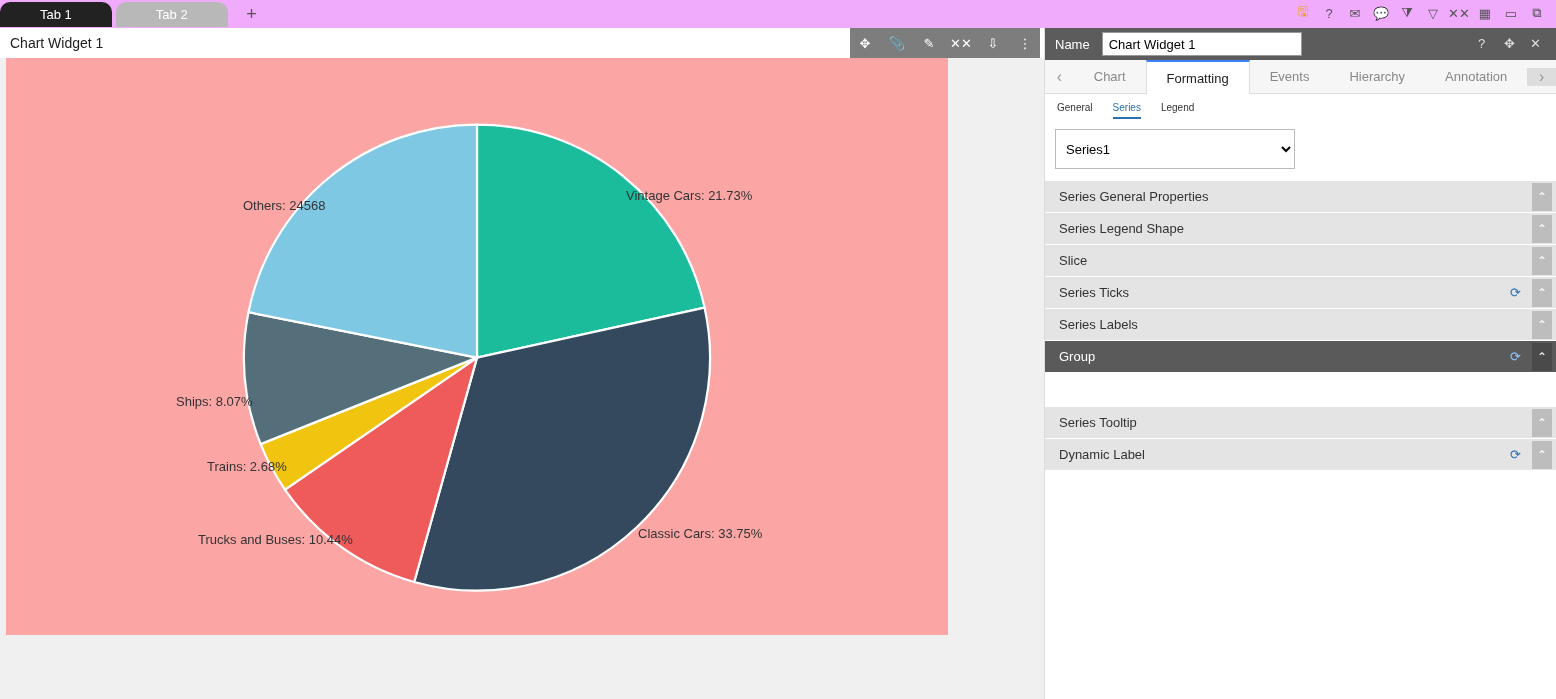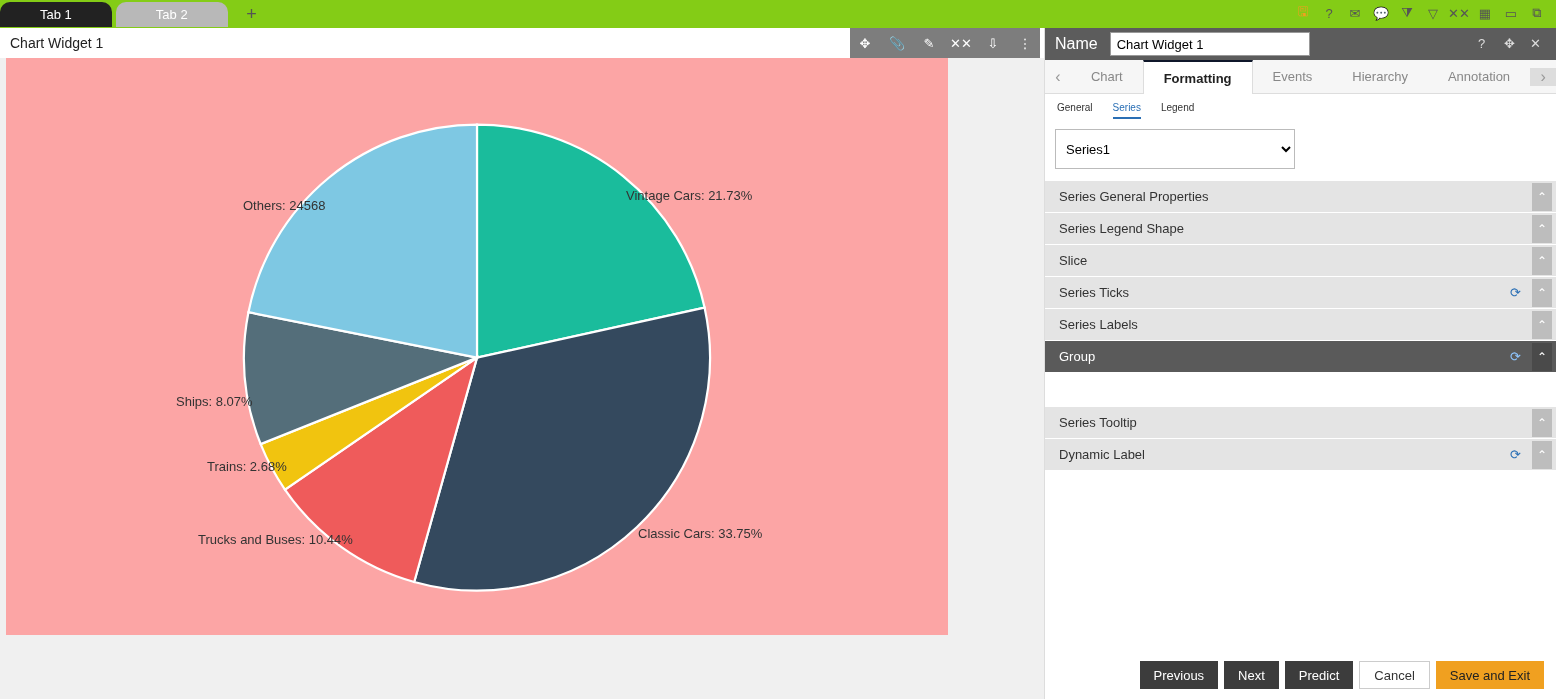--- a/index.html
+++ b/index.html
@@ -3,21 +3,21 @@
 <meta charset="utf-8">
 <style>
 * { box-sizing: border-box; margin: 0; padding: 0; }
 body { font-family: Arial, Helvetica, sans-serif; font-size: 13px; color: #333; background: #fff; width: 1556px; height: 699px; overflow: hidden; position: relative; }
 
 
 .top-icons { position: absolute; top: 4px; right: 10px; display: flex; gap: 8px; align-items: center; }
 .top-icons .ic { width: 18px; height: 18px; cursor: pointer; display:flex; align-items:center; justify-content:center; color:#555; }
 
 
-.tabs { display: flex; align-items: center; height: 28px; background: #84cc16; border-bottom: 0; }
+.tabs { display: flex; align-items: center; height: 28px; background: #f0abfc; border-bottom: 0; }
 .tab { padding: 5px 40px; font-size: 13px; border-top-left-radius: 10px; border-top-right-radius: 10px; cursor: pointer; margin-right: 4px; }
 .tab.active { background: #222; color: #fff; }
 .tab.inactive { background: #b8b8b8; color: #fff; }
 .tab-add { margin-left: 10px; font-size: 18px; color: #555; cursor: pointer; width:20px; text-align:center; }
 
 
 .main { display: flex; position: absolute; top: 28px; left: 0; right: 0; bottom: 0; }
 .canvas-col { flex: 1; position: relative; background:#f0f0f0; }
 .panel-col { width: 512px; border-left: 1px solid #ddd; display:flex; flex-direction:column; background:#fff; }
 
@@ -26,30 +26,30 @@
 .widget-title { font-size:14px; color:#222; }
 .widget-toolbar { display:flex; background:#7d7d7d; height:30px; align-items:center; padding:0 6px; gap:14px; }
 .widget-toolbar .wic { width:18px; height:18px; cursor:pointer; color:#fff; display:flex; align-items:center; justify-content:center; }
 .chart-area { position:absolute; top:30px; left:6px; right:96px; bottom:64px; background:#fca5a5; }
 
 
 .pie-wrap { width:100%; height:100%; position:relative; }
 
 
 .panel-header { background:#5c5c5c; color:#fff; height:32px; display:flex; align-items:center; padding:0 10px; gap:12px; }
-.panel-header .lbl { font-size:16px; }
+.panel-header .lbl { font-size:13px; }
 .panel-header input { height:24px; width:200px; padding:0 6px; font-size:13px; border:1px solid #999; }
 .panel-header .hicons { margin-left:auto; display:flex; gap:10px; }
 .panel-header .hic { width:16px; height:16px; cursor:pointer; color:#ddd; }
 
 
 .panel-tabs { display:flex; align-items:center; height:34px; border-bottom:1px solid #ddd; background:#f6f6f6; }
 .panel-tabs .arr { width:30px; text-align:center; color:#999; cursor:pointer; font-size:16px; }
 .panel-tabs .ptab { flex:0 0 auto; padding:0 20px; height:34px; line-height:34px; font-size:13px; color:#888; cursor:pointer; }
-.panel-tabs .ptab.active { background:#fff; color:#222; border-top:2px solid #0f172a; border-left:1px solid #ddd; border-right:1px solid #ddd; margin-bottom:-1px;font-weight:bold; }
+.panel-tabs .ptab.active { background:#fff; color:#222; border-top:2px solid #3b82f6; border-left:1px solid #ddd; border-right:1px solid #ddd; margin-bottom:-1px; }
 
 
 .subtabs { display:flex; gap:20px; padding:8px 12px 4px; font-size:10px; }
 .subtabs .st { cursor:pointer; color:#333; padding-bottom:4px; }
 .subtabs .st.active { color:#2a6fb5; border-bottom:2px solid #2a6fb5; }
 
 
 .series-select { margin: 6px 10px 12px; }
 .series-select select { width:240px; height:40px; padding:0 6px; font-size:13px; border:1px solid #bbb; background:#fff; }
 
@@ -232,21 +232,14 @@
       </div>
       <div class="acc-item">
         <span>Dynamic Label</span>
         <span class="acc-right">
             <span class="refresh-ic">⟳</span>
             <span class="acc-chev">⌃</span>
           </span>
       </div>
     </div>
 
-    <div class="panel-footer">
-      <button class="btn dark">Previous</button>
-      <button class="btn dark">Next</button>
-      <button class="btn dark">Predict</button>
-      <button class="btn light">Cancel</button>
-      <button class="btn orange">Save and Exit</button>
-    </div>
   </div>
 </div>
 
 </body></html>

